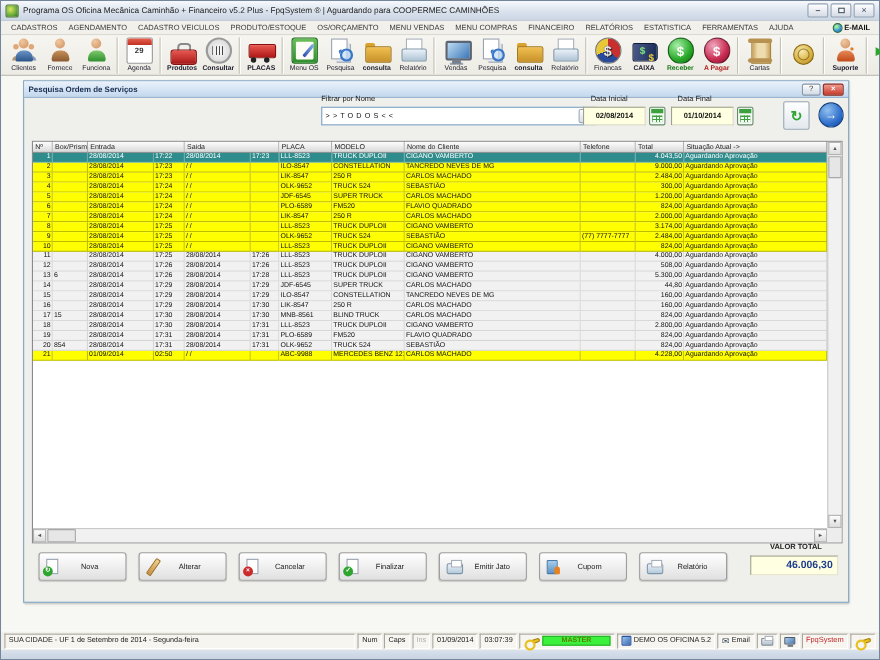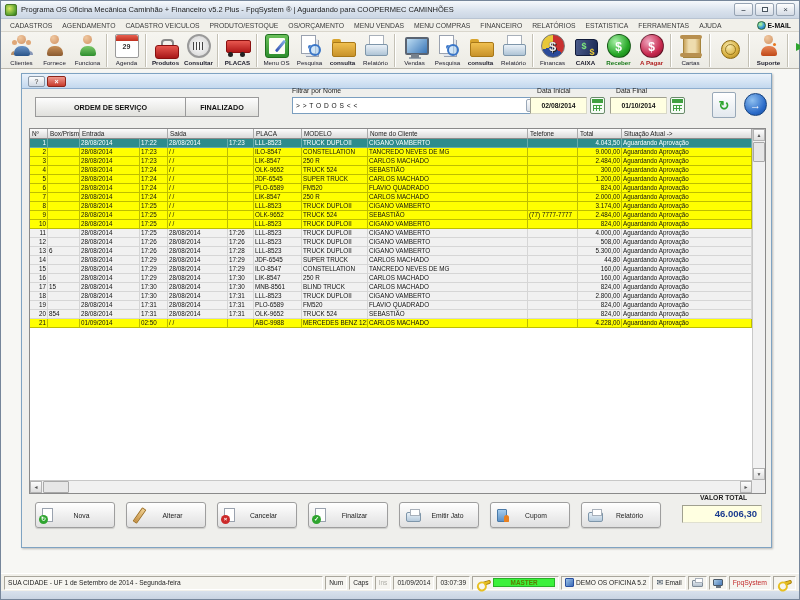--- a/index.html
+++ b/index.html
@@ -331,30 +331,27 @@
           <span class="tbicon ic-sair"></span>
           <span class="tb-label"></span>
         </div>
       </div>
   </div>
 
   <div class="client">
     <div class="dialog">
 
       <div class="dlg-title">
+        <span class="dlg-title-text">Pesquisa Ordem de Serviços</span>
         <span class="dlg-btn">?</span>
         <span class="dlg-btn close">×</span>
       </div>
 
       <div class="dlg-body">
 
-        <div class="tabbar">
-          <div class="tabbtn tab-os">ORDEM DE SERVIÇO</div>
-          <div class="tabbtn tab-fin">FINALIZADO</div>
-        </div>
 
         <div class="flt-label" style="left:270px; top:-2px;">Filtrar por Nome</div>
         <div class="combo">
           <span class="combo-text">&gt; &gt; T O D O S &lt; &lt;</span>
           <span class="combo-arrow"></span>
         </div>
 
         <div class="flt-label" style="left:515px; top:-2px;">Data Inicial</div>
         <div class="datefld" style="left:508px;">02/08/2014</div>
         <div class="calbtn" style="left:568px;"></div>

